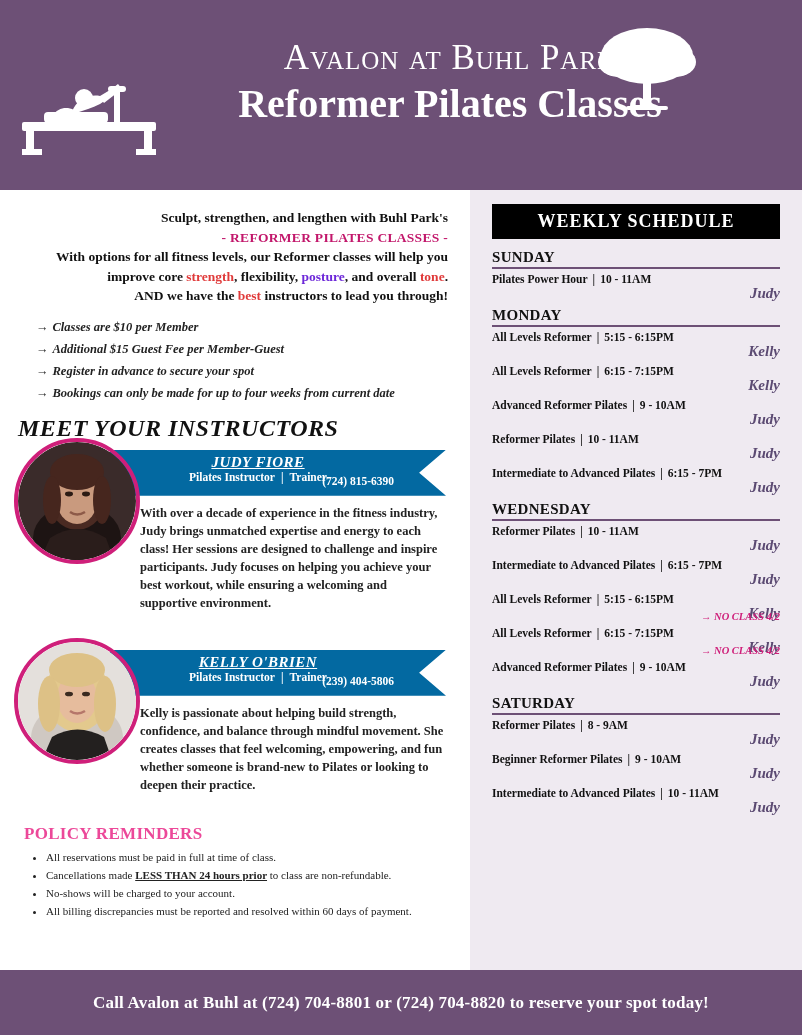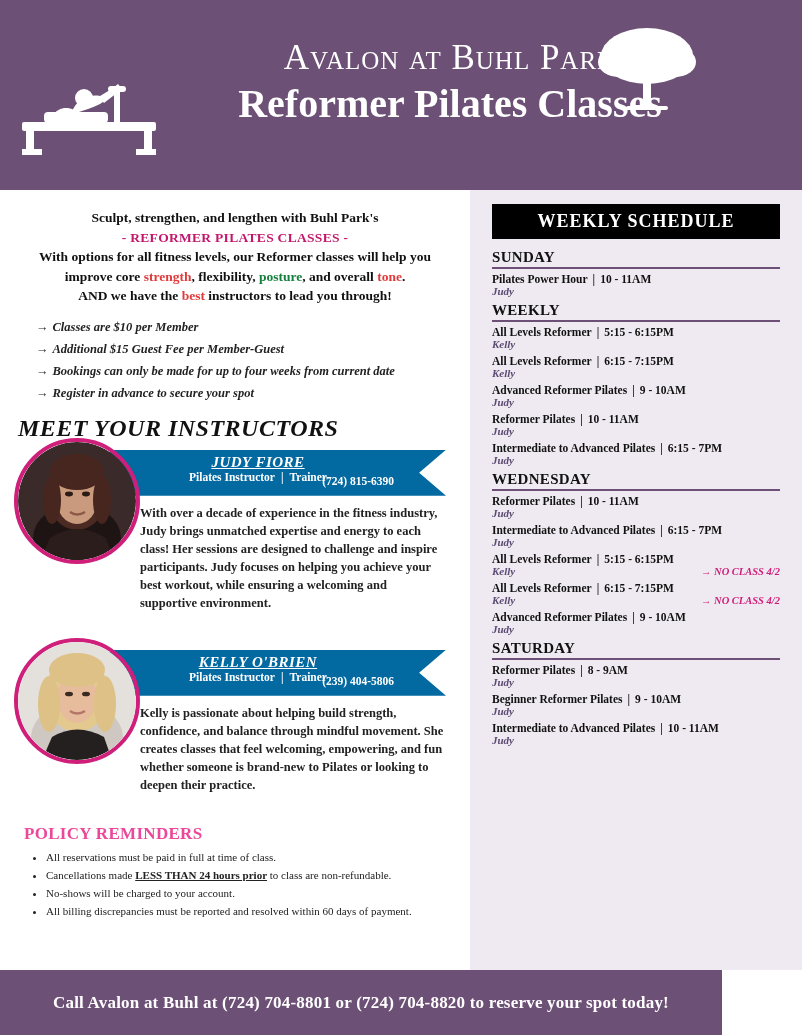--- a/index.html
+++ b/index.html
@@ -38,25 +38,25 @@
 
   
   .content{position:absolute;left:0;top:190px;width:802px;height:780px;background:#ffffff;}
   .left-col{position:absolute;left:0;top:0;width:470px;height:780px;}
   .right-col{
     position:absolute;left:470px;top:0;width:332px;height:780px;
     background:#efeaf1;
   }
 
   
-  .intro{padding:18px 22px 0 22px;text-align:center;font-size:13.5px;color:#111;line-height:1.45;}
+  .intro{padding:18px 22px 0 22px;text-align:right;font-size:13.5px;color:#111;line-height:1.45;}
   .intro .l1{font-weight:bold;}
   .intro .l2{font-weight:bold;color:#c2176b;letter-spacing:.3px;}
   .intro .l3{font-weight:bold;}
-  .hl-pink{color:#15803d;}
+  .hl-pink{color:#6d28d9;}
   .hl-red{color:#e03a3a;}
   .intro .l4{font-weight:bold;}
 
   .bullets{margin:14px 0 0 36px;}
   .bullet{
     font-style:italic;font-weight:bold;font-size:12.5px;color:#222;
     margin-bottom:7px;
   }
   .bullet .arrow{font-style:normal;margin-right:4px;}
 
@@ -113,29 +113,29 @@
     text-align:center;padding:7px 0;font-size:18px;font-weight:bold;letter-spacing:1px;
   }
   .day{margin:0 22px 0 22px;}
   .day-name{
     font-size:15px;font-weight:bold;color:#111;letter-spacing:.3px;
     border-bottom:2.5px solid #6d5076;padding-bottom:1px;margin-bottom:4px;
   }
   .cls{margin-bottom:5px;position:relative;}
   .cls-line{font-size:11.5px;font-weight:bold;color:#111;}
   .cls-line .sep{margin:0 5px;}
-  .cls-teacher{font-size:11px;font-style:italic;font-weight:bold;color:#5b4a72;}
+  .cls-teacher{font-size:15px;font-style:italic;font-weight:bold;color:#5b4a72;text-align:right;}
   .note{
     position:absolute;right:0;bottom:0;font-size:10.5px;font-style:italic;
     color:#cf1f7a;font-weight:bold;
   }
 
   
   .footer{
-    position:absolute;left:0;top:970px;width:722px;height:65px;background:#6d5076;
+    position:absolute;left:0;top:970px;width:802px;height:65px;background:#6d5076;
     display:flex;align-items:center;justify-content:center;
   }
   .footer span{color:#fff;font-size:17px;font-weight:bold;letter-spacing:.2px;}
 </style>
 </head>
 <body>
 
 <div class="page">
 
   <div class="header">
@@ -191,22 +191,22 @@
           <span>With options for all fitness levels, our Reformer classes will help you improve core </span><span class="hl-red">strength</span><span>, flexibility, </span><span class="hl-pink">posture</span><span>, and overall </span><span class="hl-red">tone</span><span>.</span>
         </div>
         <div class="l4">
           <span>AND we have the </span><span class="hl-red">best</span><span> instructors to lead you through!</span>
         </div>
       </div>
 
       <div class="bullets">
         <div class="bullet"><span class="arrow">→</span><span>Classes are $10 per Member</span></div>
         <div class="bullet"><span class="arrow">→</span><span>Additional $15 Guest Fee per Member-Guest</span></div>
+        <div class="bullet"><span class="arrow">→</span><span>Register in advance to secure your spot</span></div>
         <div class="bullet"><span class="arrow">→</span><span>Bookings can only be made for up to four weeks from current date</span></div>
-        <div class="bullet"><span class="arrow">→</span><span>Register in advance to secure your spot</span></div>
       </div>
 
       <div class="section-title">MEET YOUR INSTRUCTORS</div>
 
       <div class="instructor" id="inst-1">
         <div class="ribbon">
           <div class="name">JUDY FIORE</div>
           <div class="role">
             <span>Pilates Instructor</span><span class="sep">|</span><span>Trainer</span>
           </div>
@@ -286,21 +286,21 @@
 
       <div class="day">
         <div class="day-name">SUNDAY</div>
         <div class="cls">
           <div class="cls-line"><span>Pilates Power Hour</span><span class="sep">|</span><span>10 - 11AM</span></div>
           <div class="cls-teacher">Judy</div>
         </div>
       </div>
 
       <div class="day">
-        <div class="day-name">WEEKLY</div>
+        <div class="day-name">MONDAY</div>
         <div class="cls">
           <div class="cls-line"><span>All Levels Reformer</span><span class="sep">|</span><span>5:15 - 6:15PM</span></div>
           <div class="cls-teacher">Kelly</div>
         </div>
         <div class="cls">
           <div class="cls-line"><span>All Levels Reformer</span><span class="sep">|</span><span>6:15 - 7:15PM</span></div>
           <div class="cls-teacher">Kelly</div>
         </div>
       </div>
 

